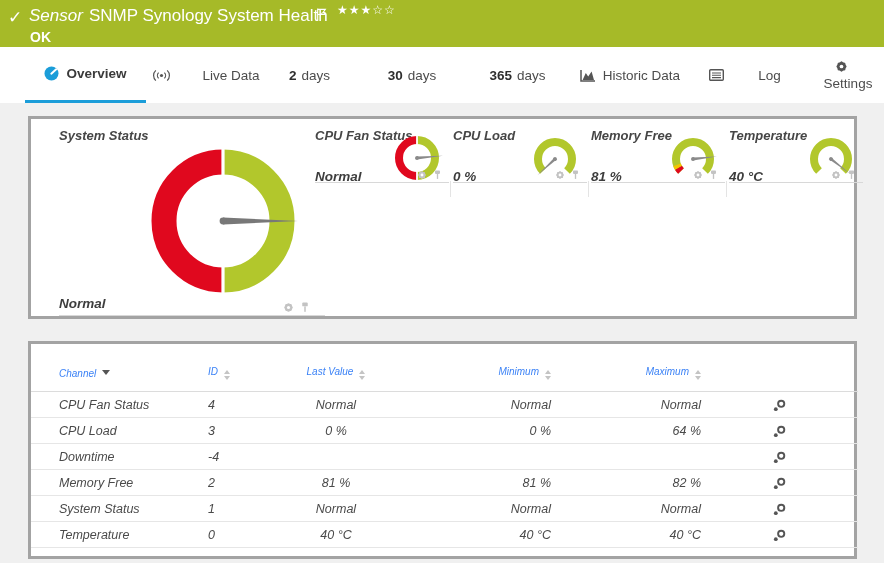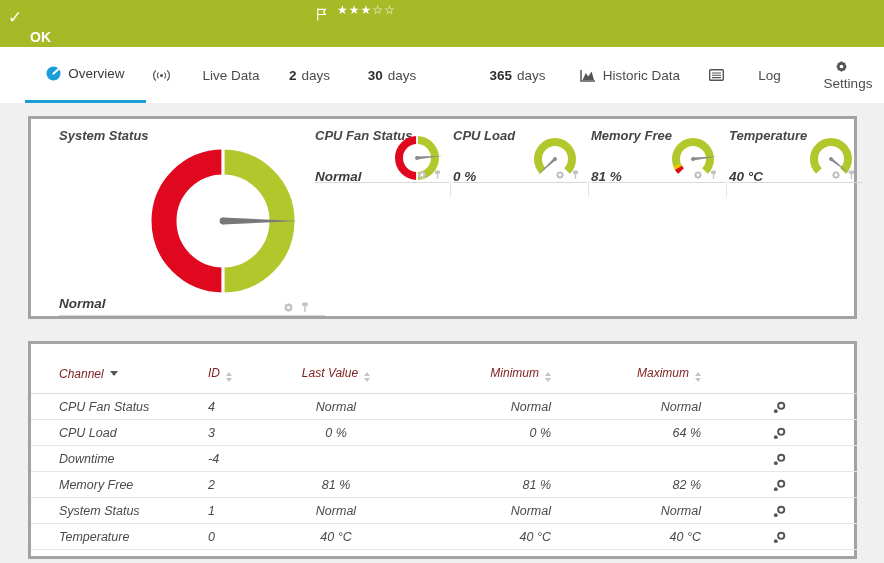--- a/index.html
+++ b/index.html
@@ -16,23 +16,23 @@
   .hdr .flag { position:absolute; left:316px; top:7px; }
   .hdr .stars { position:absolute; left:337px; top:3px; color:#fff; font-size:12px; letter-spacing:1px; cursor:pointer; }
   .hdr .ok { position:absolute; left:30px; top:29px; color:#fff; font-size:14px; font-weight:700; }
   
   .tabbar { position:absolute; left:0; top:47px; width:884px; height:56px; background:#fff; }
   .tab { position:absolute; top:0; height:56px; display:flex; align-items:center; justify-content:center;
          font-size:13.5px; color:#4c4c4c; cursor:pointer; white-space:nowrap; }
   .tab svg, .tab .gearglyph { margin-right:7px; flex:none; }
   .tab b { font-weight:700; color:#2e2e2e; margin-right:5px; }
   .tab b:empty { display:none; }
-  .tab.active { border-bottom:3px solid #1b9dd9; font-weight:400; color:#3a3a3a; }
+  .tab.active { border-bottom:3px solid #1b9dd9; font-weight:700; color:#3a3a3a; }
   .t1{left:25px;width:121px;} .t2{left:160px;width:92px;gap:24px;} .t3{left:272px;width:75px;}
-  .t4{left:347px;width:90px;} .t5{left:470px;width:95px;} .t6{left:570px;width:120px;}
+  .t4{left:367px;width:90px;} .t5{left:470px;width:95px;} .t6{left:570px;width:120px;}
   .t7{left:710px;width:70px;gap:27px;} .t8{left:812px;width:72px;flex-direction:column;}
   
   .card { position:absolute; background:#fff; border:3px solid #a3a3a3;font-style:italic; }
   .gauges { left:28px; top:116px; width:829px; height:203px; }
   .tablecard { left:28px; top:341px; width:829px; height:218px; }
   
   .g-label { position:absolute; font-size:13px; font-weight:700; color:#464646; }
   .g-value { position:absolute; font-size:13.5px; font-weight:700; color:#3d3d3d; }
   .g-line  { position:absolute; height:1px; background:#d8d8d8; }
   .g-icons { position:absolute; display:flex; align-items:center; gap:6px; color:#c3c3c3; cursor:pointer; }
@@ -46,21 +46,21 @@
   .gc1{left:284px;} .gc2{left:422px;} .gc3{left:560px;} .gc4{left:698px;}
   .gc2::after,.gc3::after,.gc4::after { content:''; position:absolute; left:-3px; top:62px; width:1px; height:16px; background:#e4e4e4; }
   .gcell .g-label { left:0; top:9px; }
   .gcell .gsvg { position:absolute; left:78px; top:15px; }
   .gcell .g-value { left:0; top:50px; }
   .gcell .g-line { left:0; top:63px; width:134px; }
   .gcell .g-icons { left:102px; top:51px; }
   
   table { width:827px; border-collapse:collapse; table-layout:fixed; }
   col.c1{width:177px;} col.c2{width:63px;} col.c3{width:130px;} col.c4{width:150px;} col.c5{width:150px;} col.c6{width:157px;}
-  th { font-size:12px; font-weight:400; color:#7f1d1d; padding:22px 0 11px 0; border-bottom:1px solid #dcdcdc; cursor:pointer; white-space:nowrap; }
+  th { font-size:10px; font-weight:400; color:#3b82f6; padding:22px 0 11px 0; border-bottom:1px solid #dcdcdc; cursor:pointer; white-space:nowrap; }
   td { font-size:12.5px; color:#4a4a4a; height:26px; border-bottom:1px solid #e6e6e6; white-space:nowrap; }
   th.l,td.l { text-align:left; } th.c,td.c { text-align:center; } th.r,td.r { text-align:right; }
   th.first,td.first { padding-left:28px; }
   .sorters { display:inline-flex; flex-direction:column; margin-left:6px; vertical-align:1px; }
   .sorters i { width:0; height:0; border-left:3.5px solid transparent; border-right:3.5px solid transparent; display:block; }
   .sorters .up { border-bottom:4px solid #c4c4c4; margin-bottom:2px; }
   .sorters .down { border-top:4px solid #c4c4c4; }
   .sortactive { display:inline-block; width:0; height:0; margin-left:6px; vertical-align:2px;
     border-left:4px solid transparent; border-right:4px solid transparent; border-top:5px solid #555; }
   .editcell { text-align:center; }
@@ -83,20 +83,23 @@
     </g>
     <g id="editgear">
       <circle cx="8.2" cy="4.8" r="3.1" fill="none" stroke="#555" stroke-width="1.9"></circle>
       <circle cx="2.8" cy="10.2" r="1.9" fill="#555"></circle>
     </g>
   </defs>
 </svg>
 
 <div class="hdr">
   <span class="check">✓</span>
+  <div class="titleline">
+    <i>Sensor</i><span>SNMP Synology System Health</span>
+  </div>
   <span class="flag">
     <svg width="11" height="13" viewBox="0 0 10 12">
         <path d="M1.5 0.5 V11.5 M1.5 1.2 H8.5 L6.8 3.6 L8.5 6 H1.5" stroke="#fff" stroke-width="1.1" fill="none"></path>
       </svg>
   </span>
   <span class="stars"><span>★★★</span><span>☆☆</span></span>
   <div class="ok">OK</div>
 </div>
 
 <div class="tabbar">

